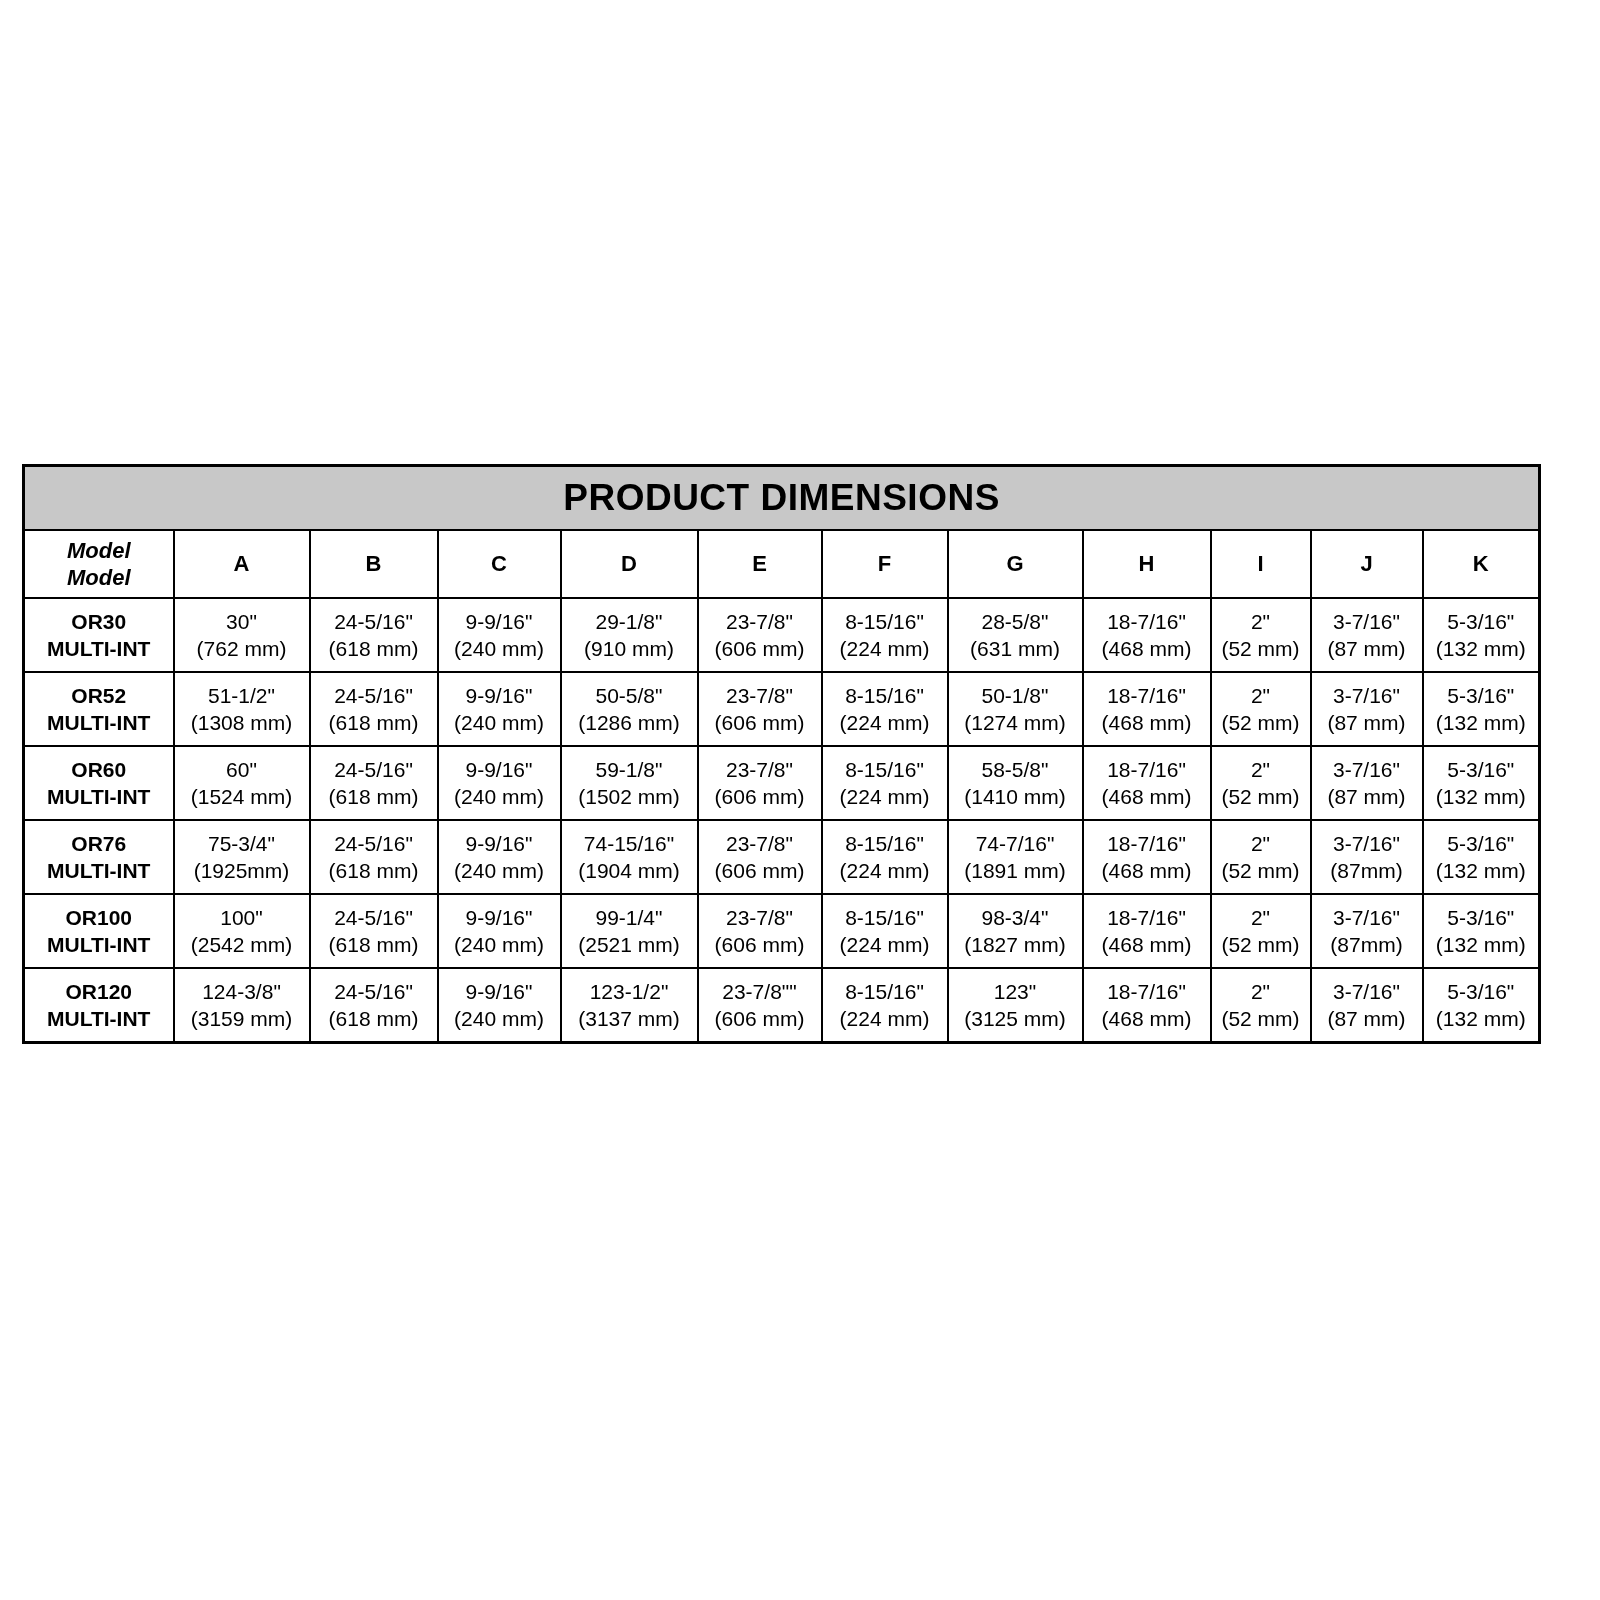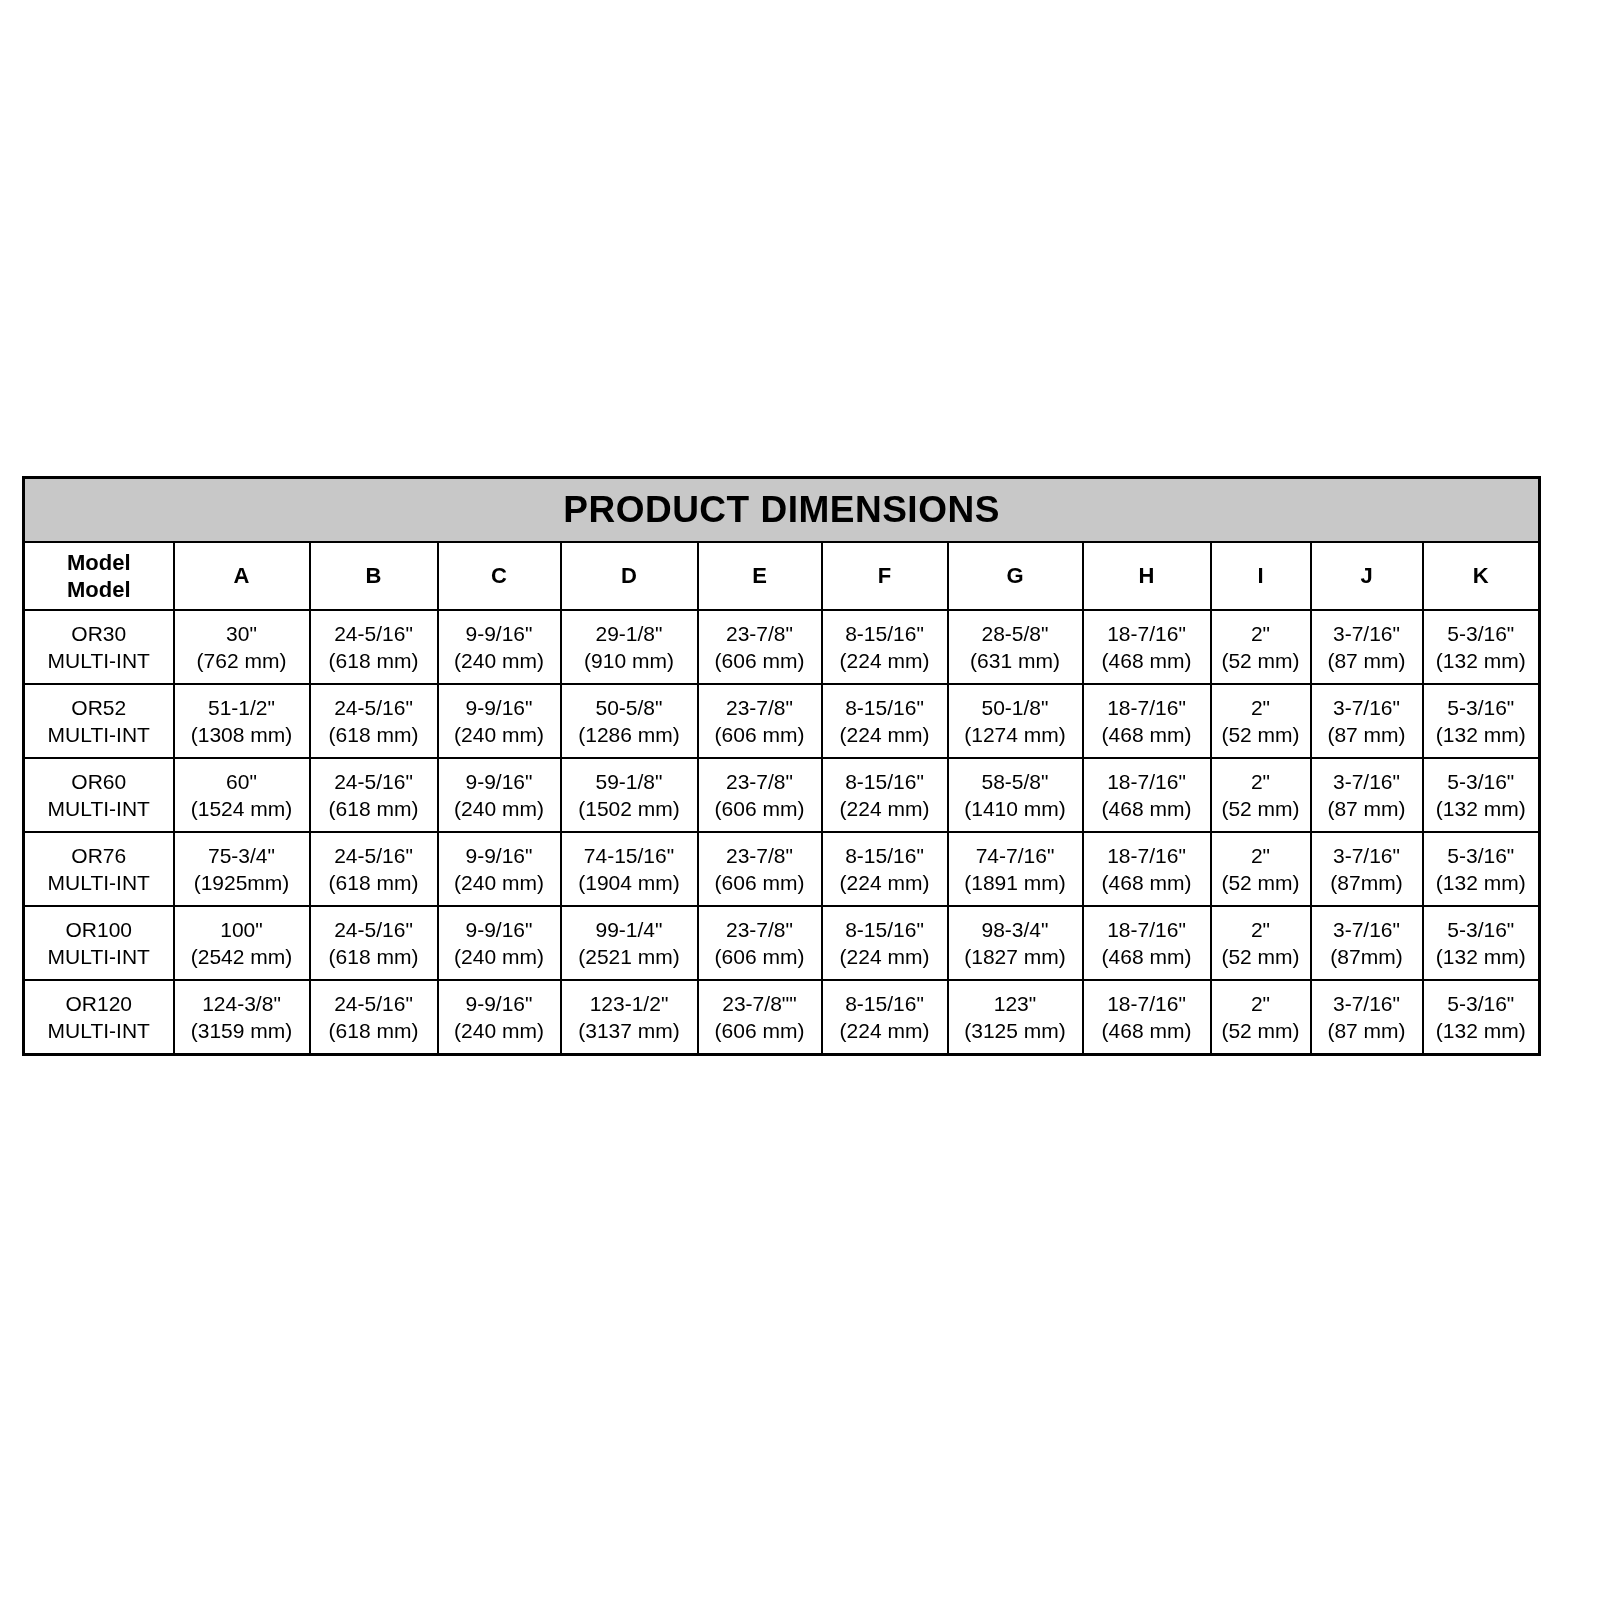--- a/index.html
+++ b/index.html
@@ -10,21 +10,21 @@
   body {
     width: 1600px;
     height: 1600px;
     font-family: "Liberation Sans", sans-serif;
     color: #000000;
     position: relative;
   }
   .sheet {
     position: absolute;
     left: 22px;
-    top: 476px;
+    top: 464px;
     width: 1516px;
   }
   table.dims {
     border-collapse: collapse;
     width: 100%;
     table-layout: fixed;
     border: 3px solid #000;
   }
   table.dims td, table.dims th {
     border: 2px solid #000;
@@ -42,28 +42,29 @@
   }
   .hdr-row td {
     font-size: 22px;
     font-weight: bold;
     height: 66px;
   }
   .hdr-model {
     font-size: 21px;
     font-weight: bold;
     line-height: 1.25;
+    font-style: italic;
   }
   .data-row td {
     height: 72px;
     font-size: 21px;
     line-height: 1.3;
   }
   .model-cell {
-    font-weight: normal;
+    font-weight: bold;
     font-size: 20px;
     line-height: 1.25;
   }
   .cell-in { display: block; }
   .cell-mm { display: block; }
   .col-model { width: 150px; }
   .col-a { width: 136px; }
   .col-b { width: 128px; }
   .col-c { width: 123px; }
   .col-d { width: 137px; }

